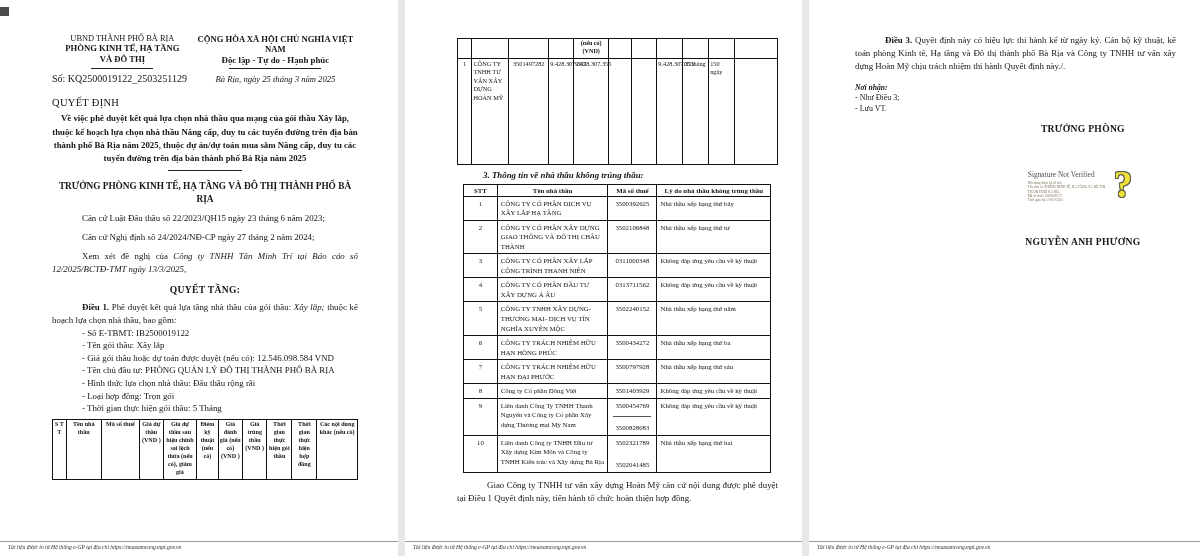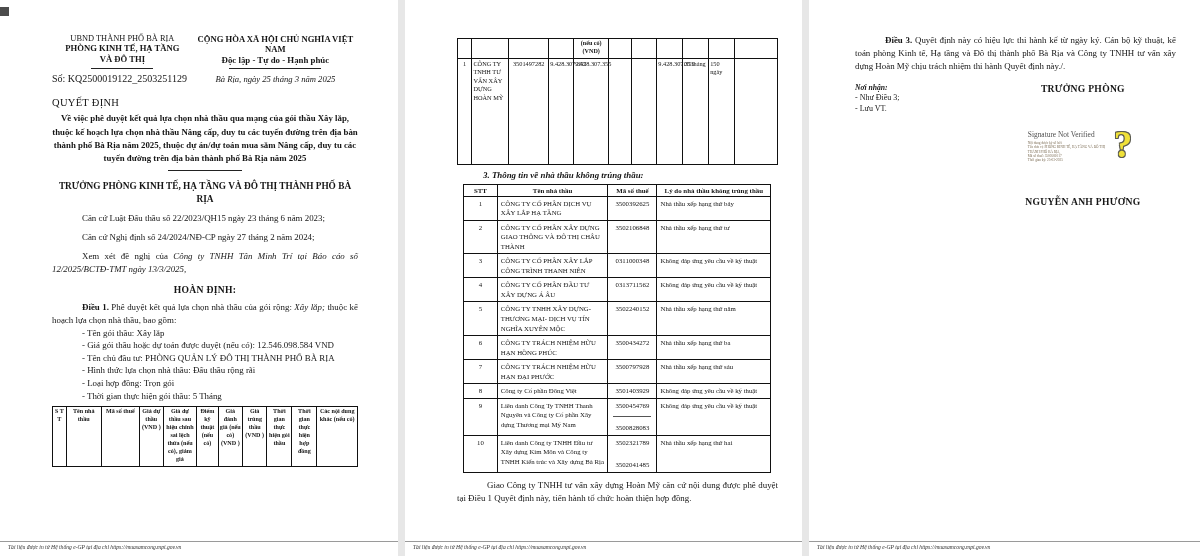--- a/index.html
+++ b/index.html
@@ -65,21 +65,21 @@
   .ltbl .stt{text-align:center;}
   .ltbl .tax{text-align:center;}
   .tax-sep{border-top:1px solid #555;margin:6px 2px;}
 
   
   .p3-row{display:flex;margin-top:10px;}
   .noi-nhan{width:42%;}
   .nn-label{font-size:7.6px;font-weight:bold;font-style:italic;}
   .nn-item{font-size:8px;line-height:1.4;}
   .sign-block{width:58%;text-align:center;position:relative;}
-  .signer-title{font-size:9.6px;font-weight:bold;letter-spacing:.3px;}
+  .signer-title{font-size:9.6px;font-weight:bold;letter-spacing:.3px;margin-top:40px;}
   .stamp{position:relative;text-align:left;margin:36px 0 0 38px;width:170px;height:48px;}
   .stamp-title{font-size:7.4px;color:#4f4f4f;position:relative;z-index:2;}
   .stamp-lines{font-size:3.4px;color:#7a6a52;line-height:1.3;margin-top:2px;position:relative;z-index:2;}
   .qmark{
     position:absolute;left:86px;top:-7px;z-index:1;
     font-size:37px;font-weight:bold;color:#f0e138;
     font-family:"Liberation Serif",serif;
     text-shadow:1px 1px 0 #5c5c50,-1px -1px 0 #5c5c50,1px -1px 0 #5c5c50,-1px 1px 0 #5c5c50,0 1px 0 #5c5c50,0 -1px 0 #5c5c50;
   }
   .signer-name{font-size:9.6px;font-weight:bold;margin-top:18px;letter-spacing:.3px;}
@@ -119,24 +119,25 @@
     <div class="doc-title">QUYẾT ĐỊNH</div>
     <div class="doc-subtitle">Về việc phê duyệt kết quả lựa chọn nhà thầu qua mạng của gói thầu Xây lắp, thuộc kế hoạch lựa chọn nhà thầu Nâng cấp, duy tu các tuyến đường trên địa bàn thành phố Bà Rịa năm 2025, thuộc dự án/dự toán mua sắm Nâng cấp, duy tu các tuyến đường trên địa bàn thành phố Bà Rịa năm 2025</div>
     <div class="rule" style="width:74px;margin-top:5px;"></div>
 
     <div class="authority">TRƯỞNG PHÒNG KINH TẾ, HẠ TẦNG VÀ ĐÔ THỊ THÀNH PHỐ BÀ RỊA</div>
 
     <p class="para"><span>Căn cứ Luật Đấu thầu số 22/2023/QH15 ngày 23 tháng 6 năm 2023;</span></p>
     <p class="para"><span>Căn cứ Nghị định số 24/2024/NĐ-CP ngày 27 tháng 2 năm 2024;</span></p>
     <p class="para j"><span>Xem xét đề nghị của </span><i>Công ty TNHH Tân Minh Trí tại Báo cáo số 12/2025/BCTĐ-TMT ngày 13/3/2025,</i></p>
 
-    <div class="center-bold">HOÀN ĐỊNH:</div>
-
-    <p class="para j"><b>Điều 1.</b><span> Phê duyệt kết quả lựa chọn nhà thầu của gói rộng: </span><i>Xây lắp;</i><span> thuộc kế hoạch lựa chọn nhà thầu, bao gồm:</span></p>
-
+    <div class="center-bold">QUYẾT TẦNG:</div>
+
+    <p class="para j"><b>Điều 1.</b><span> Phê duyệt kết quả lựa tầng nhà thầu của gói thầu: </span><i>Xây lắp;</i><span> thuộc kế hoạch lựa chọn nhà thầu, bao gồm:</span></p>
+
+    <div class="bullet">- Số E-TBMT: IB2500019122</div>
     <div class="bullet">- Tên gói thầu: Xây lắp</div>
     <div class="bullet">- Giá gói thầu hoặc dự toán được duyệt (nếu có): 12.546.098.584 VND</div>
     <div class="bullet">- Tên chủ đầu tư: PHÒNG QUẢN LÝ ĐÔ THỊ THÀNH PHỐ BÀ RỊA</div>
     <div class="bullet">- Hình thức lựa chọn nhà thầu: Đấu thầu rộng rãi</div>
     <div class="bullet">- Loại hợp đồng: Trọn gói</div>
     <div class="bullet">- Thời gian thực hiện gói thầu: 5 Tháng</div>
 
 
     <table class="wtbl">
       <colgroup>

